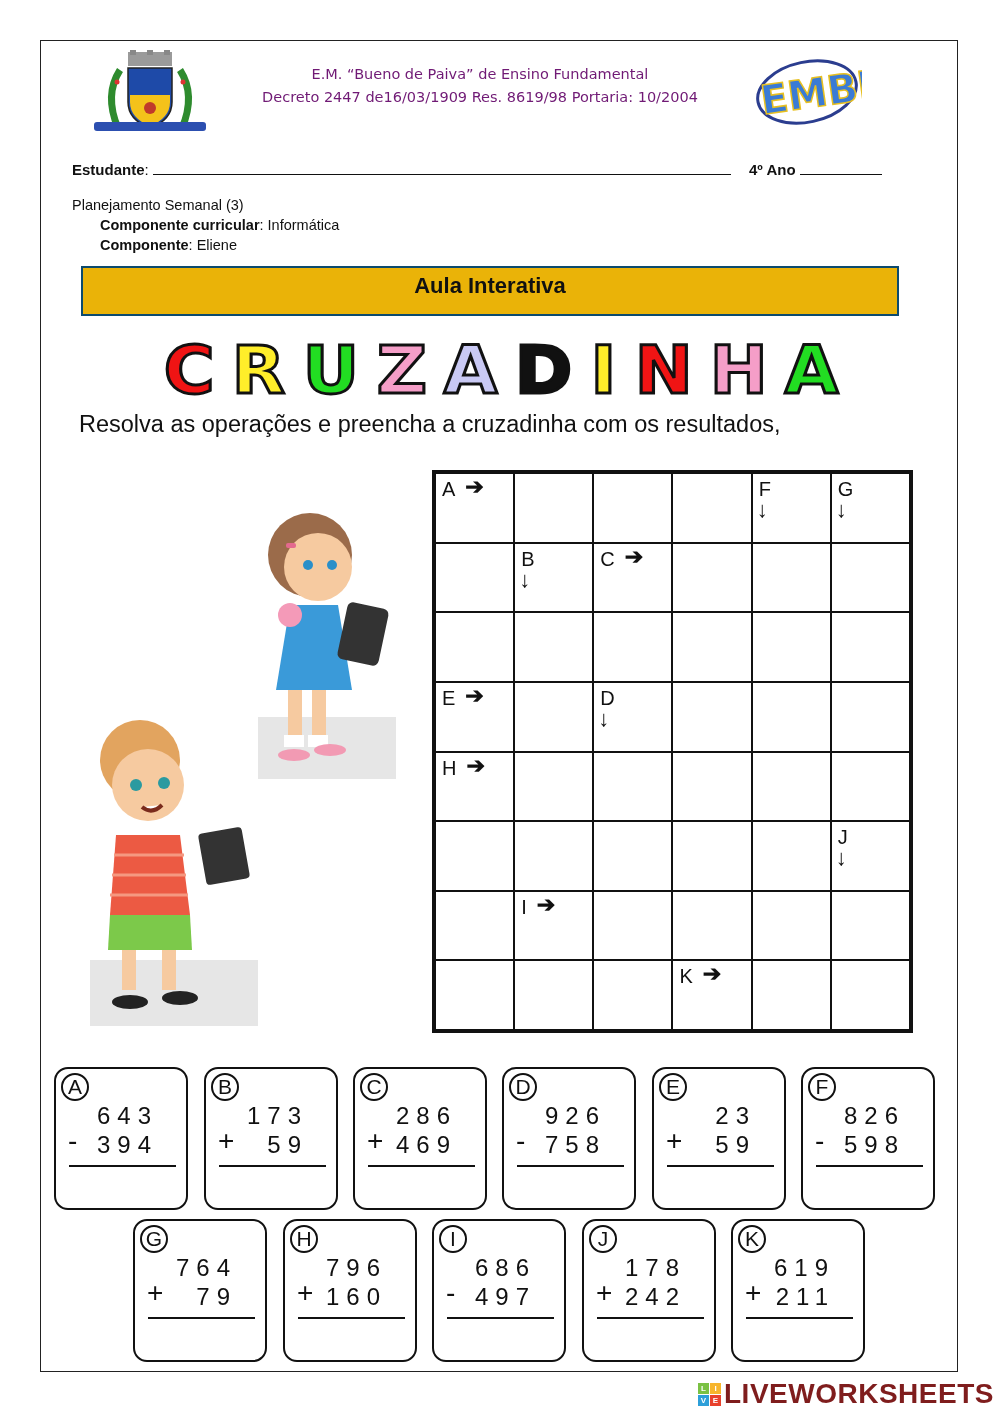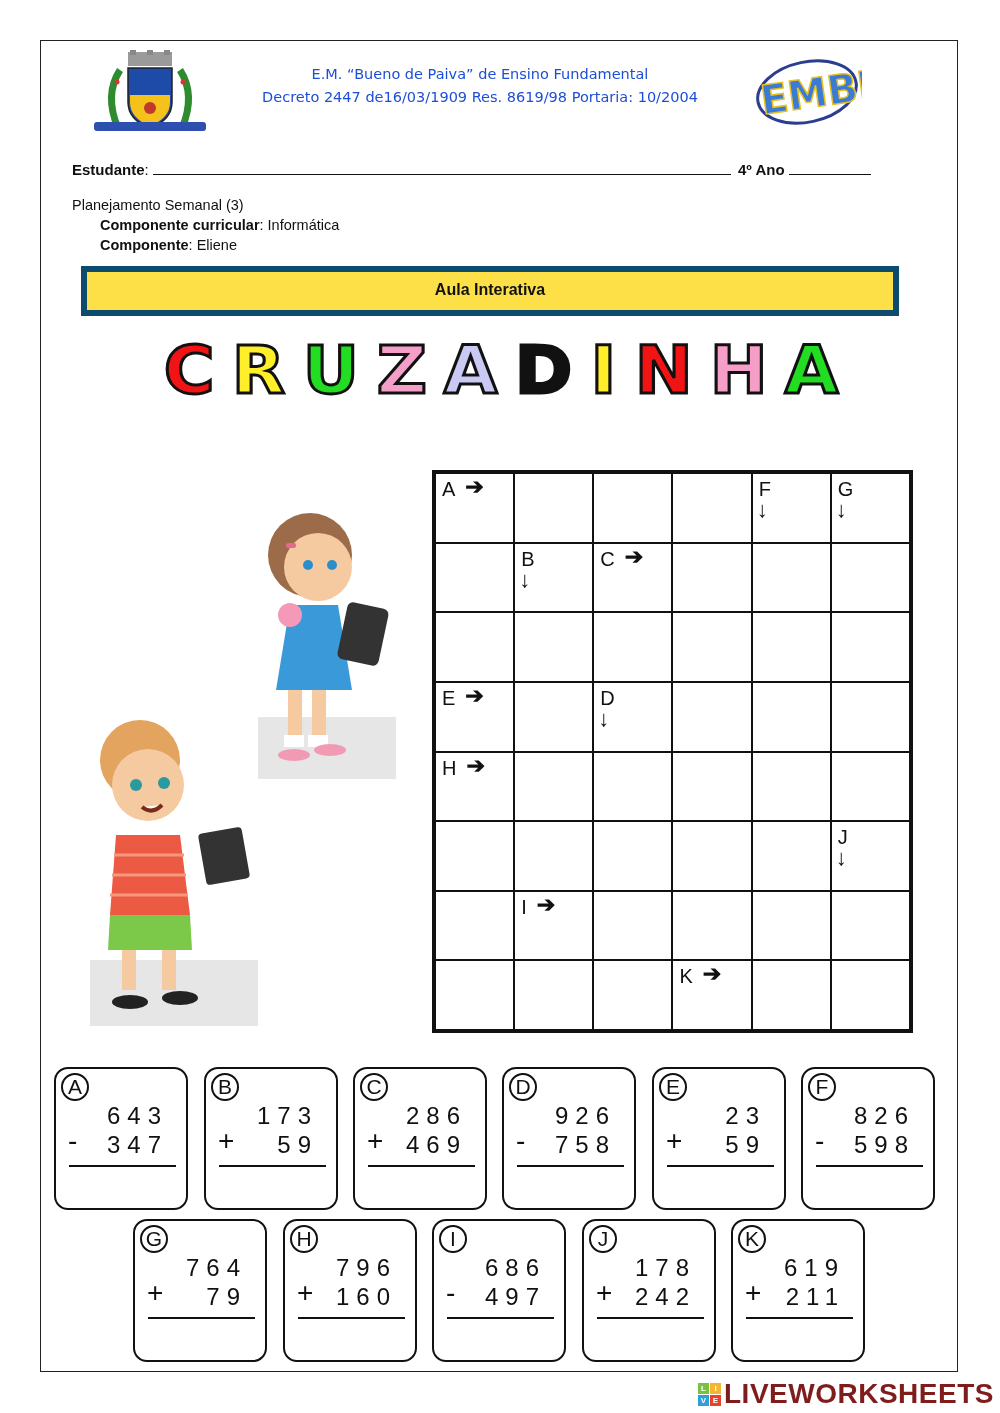--- a/index.html
+++ b/index.html
@@ -1,40 +1,40 @@
 <!DOCTYPE html>
 <html><head>
 <meta charset="utf-8">
 <style>
   html,body{margin:0;padding:0;background:#fff;}
   body{width:1000px;height:1413px;position:relative;overflow:hidden;font-family:"Liberation Sans",sans-serif;color:#111;}
   .page{position:absolute;left:40px;top:40px;width:918px;height:1332px;border:1.5px solid #222;box-sizing:border-box;}
   .crest{position:absolute;left:90px;top:50px;width:120px;height:90px;}
-  .header-text{position:absolute;left:230px;top:63px;width:500px;text-align:center;font-family:"DejaVu Sans",sans-serif;font-size:14.5px;line-height:23px;color:#1d4ed8;}
+  .header-text{position:absolute;left:230px;top:63px;width:500px;text-align:center;font-family:"DejaVu Sans",sans-serif;font-size:14.5px;line-height:23px;color:#701a75;}
   .header-text div{white-space:nowrap;}
   .embp{position:absolute;left:752px;top:52px;width:110px;height:76px;}
   .student-line{position:absolute;left:72px;top:160px;font-size:15px;font-weight:bold;white-space:nowrap;}
   .uline{display:inline-block;border-bottom:1.3px solid #111;height:14px;vertical-align:baseline;}
   .info{position:absolute;left:72px;top:195px;font-size:14.5px;line-height:20px;}
   .info b{font-weight:bold;margin-left:28px;}
-  .banner{position:absolute;left:81px;top:266px;width:818px;height:50px;background:#fde047;border:6px solid #0c4a6e;box-sizing:border-box;text-align:center;font-size:16px;font-weight:bold;line-height:36px;}
+  .banner{position:absolute;left:81px;top:266px;width:818px;height:50px;background:#eab308;border:2px solid #0c4a6e;box-sizing:border-box;text-align:center;font-size:22px;font-weight:bold;line-height:36px;}
   .title-wrap{position:absolute;left:165px;top:338px;width:670px;height:66px;display:flex;justify-content:space-between;align-items:center;}
   .bubble{font-family:"DejaVu Sans",sans-serif;font-weight:900;font-size:66px;line-height:66px;-webkit-text-stroke:3px #111;letter-spacing:-2px;transform:scaleX(1.05);}
   .instructions{position:absolute;left:79px;top:410px;font-size:23.5px;line-height:28px;color:#111;}
   .grid{position:absolute;left:432px;top:470px;width:481px;height:563px;display:grid;grid-template-columns:repeat(6,1fr);grid-template-rows:repeat(8,1fr);border:3px solid #111;box-sizing:border-box;}
   .cell{border:1.5px solid #111;position:relative;background:#fff;}
   .clue{position:absolute;left:6px;top:5px;font-size:20px;line-height:20px;display:flex;align-items:flex-start;}
   .clue .arr-r{margin-left:10px;font-size:22px;line-height:16px;font-weight:bold;}
   .clue.down{flex-direction:column;}
   .clue.down .arr-d{font-size:22px;line-height:22px;font-weight:bold;margin-left:-2px;}
   .kids{position:absolute;left:80px;top:505px;width:320px;height:525px;}
   .cards{position:absolute;left:0;top:0;}
   .card{position:absolute;width:134px;height:143px;border:2.5px solid #111;border-radius:14px;box-sizing:border-box;background:#fff;}
   .card .lab{position:absolute;left:5px;top:4px;width:28px;height:28px;border:2px solid #111;border-radius:50%;box-sizing:border-box;text-align:center;font-size:21px;line-height:24px;}
-  .card .n1,.card .n2{position:absolute;right:18px;font-size:24px;letter-spacing:7px;line-height:26px;text-align:right;}
+  .card .n1,.card .n2{position:absolute;right:28px;font-size:24px;letter-spacing:7px;line-height:26px;text-align:right;}
   .card .n1{top:34px;}
   .card .n2{top:63px;}
   .card .op{position:absolute;left:12px;top:58px;font-size:28px;line-height:28px;}
   .card .rule{position:absolute;left:13px;right:10px;top:96px;border-top:2.5px solid #111;}
   .lw{position:absolute;left:698px;top:1378px;height:32px;display:flex;align-items:center;}
   .lw-icon{display:grid;grid-template-columns:11px 11px;grid-template-rows:11px 11px;gap:1px;margin-right:3px;}
   .lw-icon span{font-size:8px;line-height:11px;text-align:center;color:#fff;font-weight:bold;}
   .lw-text{font-size:28px;font-weight:bold;color:#7f1d1d;letter-spacing:0.5px;}
 </style>
 </head>
@@ -63,21 +63,21 @@
 </div>
 
 <svg class="embp" viewBox="0 0 110 76">
   <ellipse cx="55" cy="40" rx="50" ry="30" fill="none" stroke="#2b3d8f" stroke-width="3" transform="rotate(-12 55 40)"></ellipse>
   <text x="8" y="56" font-family="DejaVu Sans, sans-serif" font-weight="bold" font-size="40" fill="#3a7bd5" stroke="#e8c020" stroke-width="1.5" transform="rotate(-8 55 40)">EMBP</text>
 </svg>
 
 <div class="student-line">
   <span>Estudante</span><span style="font-weight:normal">:</span>
   <span class="uline" style="width:578px"></span>
-  <span style="margin-left:3px">4º Ano</span>
+  <span style="margin-left:14px">4º Ano</span>
   <span class="uline" style="width:82px"></span>
 </div>
 
 <div class="info">
   <div>Planejamento Semanal (3)</div>
   <div><b>Componente curricular</b><span>: Informática</span></div>
   <div><b>Componente</b><span>: Eliene</span></div>
 </div>
 
 <div class="banner">Aula Interativa</div>
@@ -89,20 +89,21 @@
     <span class="bubble" style="color: rgb(245, 158, 200);">Z</span>
     <span class="bubble" style="color: rgb(201, 201, 244);">A</span>
     <span class="bubble" style="color: rgb(17, 17, 17); -webkit-text-stroke: 3px rgb(17, 17, 17);">D</span>
     <span class="bubble" style="color: rgb(255, 238, 42);">I</span>
     <span class="bubble" style="color: rgb(240, 20, 20);">N</span>
     <span class="bubble" style="color: rgb(245, 158, 200);">H</span>
     <span class="bubble" style="color: rgb(34, 221, 34);">A</span>
   </div>
 
 <div class="instructions">
+  <div>Resolva as operações e preencha a cruzadinha com os resultados,</div>
 </div>
 
 <svg class="kids" viewBox="0 0 320 525">
 
   <rect x="178" y="212" width="138" height="62" fill="#e6e6e6"></rect>
   <circle cx="230" cy="50" r="42" fill="#9b6b4a"></circle>
   <circle cx="238" cy="62" r="34" fill="#f6caa0"></circle>
   <circle cx="228" cy="60" r="5" fill="#2a8fc9"></circle>
     <circle cx="252" cy="60" r="5" fill="#2a8fc9"></circle>
   <rect x="206" y="38" width="10" height="5" rx="2" fill="#e36a8e"></rect>
@@ -238,21 +239,21 @@
     </div>
     <div class="cell"></div>
     <div class="cell"></div>
   </div>
 
 <div class="cards" id="cards">
     <div class="card" style="left: 54px; top: 1067px;">
       <div class="lab">A</div>
       <div class="n1">643</div>
       <div class="op">-</div>
-      <div class="n2">347</div>
+      <div class="n2">394</div>
       <div class="rule"></div>
     </div>
     <div class="card" style="left: 204px; top: 1067px;">
       <div class="lab">B</div>
       <div class="n1">173</div>
       <div class="op">+</div>
       <div class="n2">59</div>
       <div class="rule"></div>
     </div>
     <div class="card" style="left: 353px; top: 1067px;">

